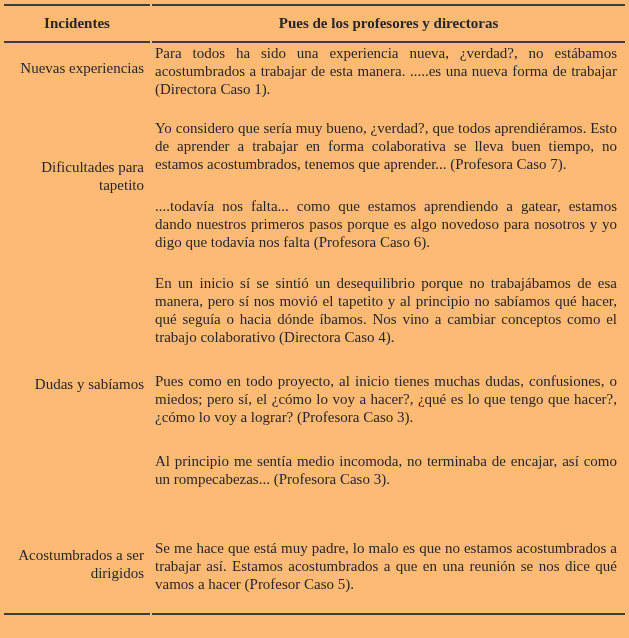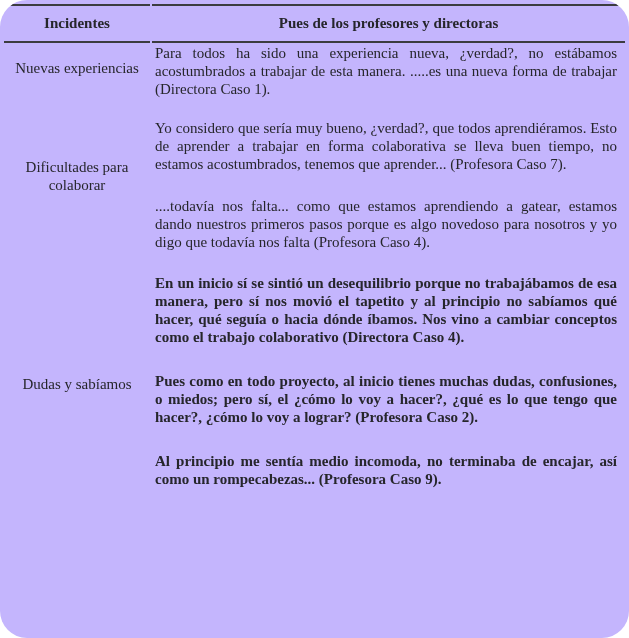--- a/index.html
+++ b/index.html
@@ -4,25 +4,24 @@
 <style>
   html, body {
     margin: 0;
     padding: 0;
     background: #ffffff;
   }
   .page {
     position: relative;
     width: 629px;
     height: 638px;
-    background: #c4b5fd;
+    background: #fdba74;
     overflow: hidden;
     font-family: "Liberation Serif", "DejaVu Serif", serif;
     color: #26262b;
-    border-radius: 27px;
   }
   table.incidents-table {
     width: 625px;
     margin: 4px 0 0 2px;
     border-collapse: separate;
     border-spacing: 2px 0;
     font-size: 15px;
     line-height: 18px;
   }
   col.c-incident { width: 146px; }
@@ -31,32 +30,32 @@
     border-bottom: 2px solid #3c3c40;
     font-weight: bold;
     font-size: 15px;
     padding: 8px 0 9px 0;
     text-align: center;
     vertical-align: middle;
   }
   td.incident-cell {
     padding-left: 6px;
     padding-right: 6px;
-    text-align: center;
+    text-align: right;
     vertical-align: middle;
   }
   td.quotes-cell {
     padding-left: 3px;
     padding-right: 8px;
     vertical-align: top;
   }
   tr.row-1 td.incident-cell { vertical-align: top; padding-top: 16px; }
   tr.row-1 td.quotes-cell   { padding-top: 1px; }
   tr.row-2 td.quotes-cell   { padding-top: 20px; }
-  tr.row-3 td.quotes-cell   { padding-top: 22px; font-weight: bold; }
+  tr.row-3 td.quotes-cell   { padding-top: 22px; }
   tr.row-4 td.quotes-cell   { padding-top: 24px; padding-bottom: 20px; }
   tr.row-4 td {
     border-bottom: 2px solid #3c3c40;
   }
   p.quote {
     margin: 0 0 24px 0;
     text-align: justify;
   }
   tr.row-3 p.quote { margin-bottom: 26px; }
   p.quote:last-child { margin-bottom: 0; }
@@ -77,29 +76,35 @@
       </tr>
     </thead>
     <tbody>
       <tr class="row-1">
         <td class="incident-cell">Nuevas experiencias</td>
         <td class="quotes-cell">
           <p class="quote">Para todos ha sido una experiencia nueva, ¿verdad?, no estábamos acostumbrados a trabajar de esta manera. .....es una nueva forma de trabajar (Directora Caso 1).</p>
         </td>
       </tr>
       <tr class="row-2">
-        <td class="incident-cell">Dificultades para colaborar</td>
+        <td class="incident-cell">Dificultades para tapetito</td>
         <td class="quotes-cell">
           <p class="quote">Yo considero que sería muy bueno, ¿verdad?, que todos aprendiéramos. Esto de aprender a trabajar en forma colaborativa se lleva buen tiempo, no estamos acostumbrados, tenemos que aprender... (Profesora Caso 7).</p>
-          <p class="quote">....todavía nos falta... como que estamos aprendiendo a gatear, estamos dando nuestros primeros pasos porque es algo novedoso para nosotros y yo digo que todavía nos falta (Profesora Caso 4).</p>
+          <p class="quote">....todavía nos falta... como que estamos aprendiendo a gatear, estamos dando nuestros primeros pasos porque es algo novedoso para nosotros y yo digo que todavía nos falta (Profesora Caso 6).</p>
         </td>
       </tr>
       <tr class="row-3">
         <td class="incident-cell">Dudas y sabíamos</td>
         <td class="quotes-cell">
           <p class="quote">En un inicio sí se sintió un desequilibrio porque no trabajábamos de esa manera, pero sí nos movió el tapetito y al principio no sabíamos qué hacer, qué seguía o hacia dónde íbamos. Nos vino a cambiar conceptos como el trabajo colaborativo (Directora Caso 4).</p>
-          <p class="quote">Pues como en todo proyecto, al inicio tienes muchas dudas, confusiones, o miedos; pero sí, el ¿cómo lo voy a hacer?, ¿qué es lo que tengo que hacer?, ¿cómo lo voy a lograr? (Profesora  Caso 2).</p>
-          <p class="quote">Al principio me sentía medio incomoda, no terminaba de encajar, así como un rompecabezas... (Profesora Caso 9).</p>
+          <p class="quote">Pues como en todo proyecto, al inicio tienes muchas dudas, confusiones, o miedos; pero sí, el ¿cómo lo voy a hacer?, ¿qué es lo que tengo que hacer?, ¿cómo lo voy a lograr? (Profesora  Caso 3).</p>
+          <p class="quote">Al principio me sentía medio incomoda, no terminaba de encajar, así como un rompecabezas... (Profesora Caso 3).</p>
+        </td>
+      </tr>
+      <tr class="row-4">
+        <td class="incident-cell">Acostumbrados a ser dirigidos</td>
+        <td class="quotes-cell">
+          <p class="quote">Se me hace que está muy padre, lo malo es que no estamos acostumbrados a trabajar así.  Estamos acostumbrados a que en una reunión se nos dice qué vamos a hacer (Profesor Caso 5).</p>
         </td>
       </tr>
     </tbody>
   </table>
 </div>
 
 </body></html>

